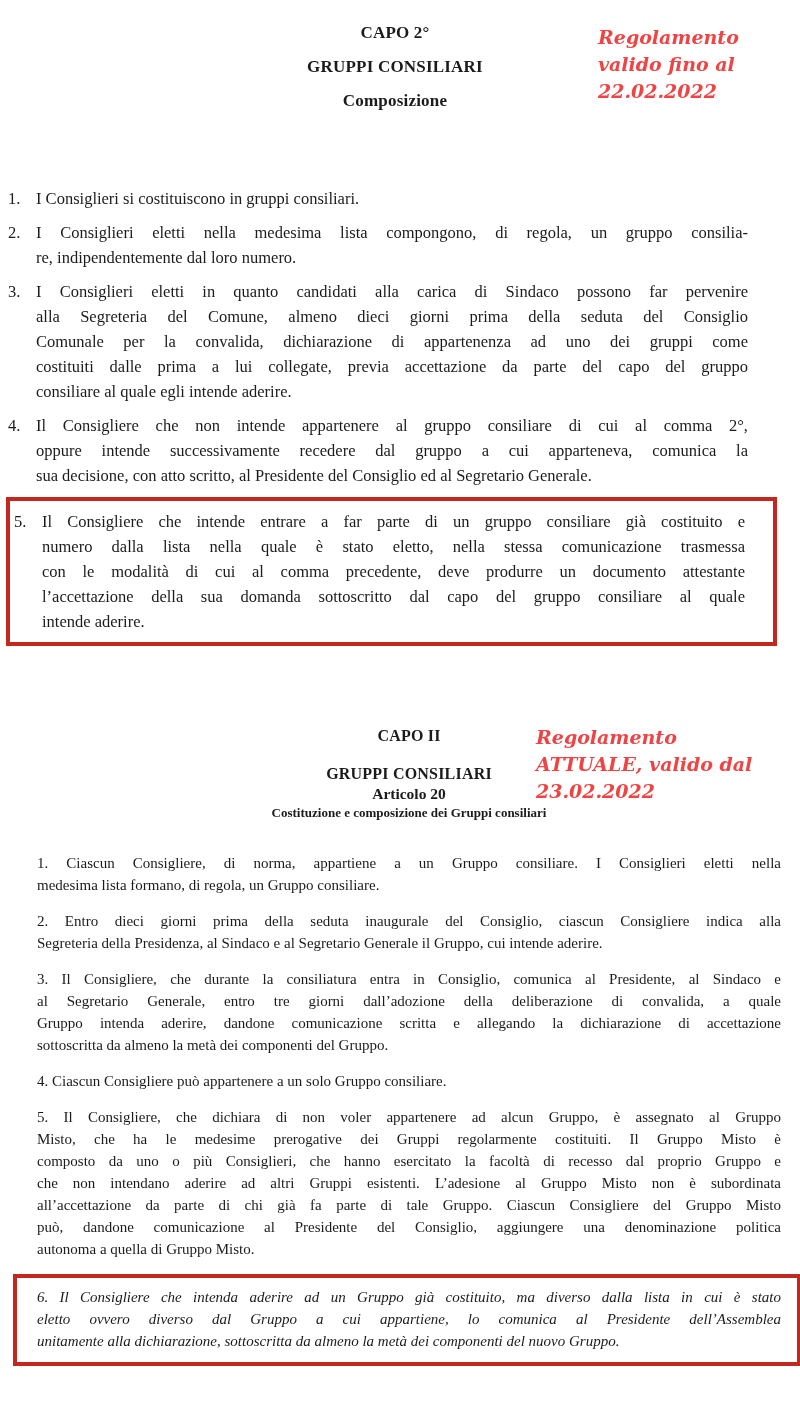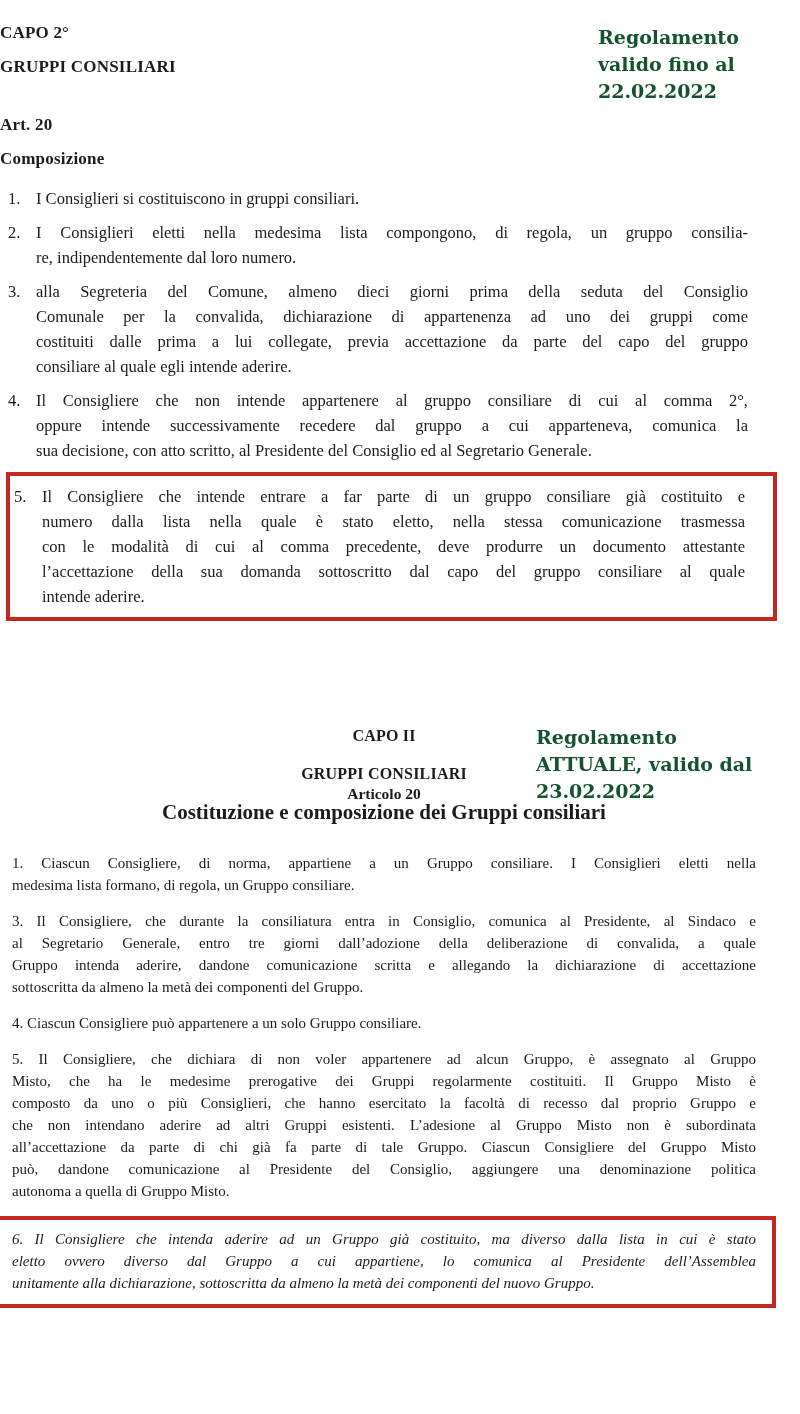--- a/index.html
+++ b/index.html
@@ -9,35 +9,36 @@
     position:relative;
     overflow:hidden;
     font-family:"Liberation Serif", serif;
     color:#1b1b1b;
   }
   .page{position:absolute;inset:0;}
 
   
   .sec1-head{
     position:absolute;left:0;top:22px;width:790px;
-    text-align:left;
+    text-align:center;
   }
   .h-chapter{font-size:17px;line-height:22px;font-weight:bold;letter-spacing:.2px;}
   .sec1-head .h-sub{margin-top:12px;}
   .sec1-head .h-art{margin-top:36px;}
   .sec1-head .h-comp{margin-top:12px;}
 
   
   .note{
     position:absolute;
     font-family:"DejaVu Serif", serif;
     font-weight:bold;
     font-size:19px;line-height:27px;
-    color:#14532d;
+    color:#ef4444;
     white-space:nowrap;
+    font-style:italic;
   }
   .note1{left:598px;top:24px;}
   .note2{left:536px;top:724px;}
 
   
   .sec1-list{
     position:absolute;left:8px;top:186px;width:740px;
     font-size:16.5px;line-height:25px;
   }
   .s1item{position:relative;padding-left:28px;margin-bottom:9px;}
@@ -50,46 +51,45 @@
   
   .hlbox1{
     border:4px solid #c3281e;
     margin:2px -29px 0 -2px;
     padding:8px 28px 8px 4px;
   }
   .hlbox1 .s1item{margin-bottom:0;}
 
   
   .sec2{
-    position:absolute;left:12px;top:726px;width:744px;
+    position:absolute;left:37px;top:726px;width:744px;
     font-size:15px;line-height:22px;
   }
   .sec2-head{text-align:center;}
   .sec2-head .h-chapter{font-size:16px;line-height:20px;}
   .sec2-head .h-sub{margin-top:18px;}
   .sec2-head .h-art{font-size:15.5px;line-height:19px;font-weight:bold;}
-  .sec2-head .h-comp{font-size:21px;line-height:19px;font-weight:bold;font-family:Liberation Serif, serif;}
+  .sec2-head .h-comp{font-size:13px;line-height:19px;font-weight:bold;font-family:Liberation Serif, serif;}
   .s2paras{margin-top:30px;}
   .s2para{margin-bottom:14px;}
   .hlbox2{
     border:4px solid #c3281e;
     margin:6px -20px 0 -24px;
     padding:8px 16px 10px 20px;
   }
   .hlbox2 .s2para{margin-bottom:0;font-style:italic;}
 </style>
 </head>
 <body>
 
 <div class="page">
 
   <div class="sec1-head">
     <div class="h-chapter">CAPO 2°</div>
     <div class="h-chapter h-sub">GRUPPI CONSILIARI</div>
-    <div class="h-chapter h-art">Art. 20</div>
     <div class="h-chapter h-comp">Composizione</div>
   </div>
 
   <div class="note note1" id="note1">
       <div>Regolamento</div>
       <div>valido fino al</div>
       <div>22.02.2022</div>
     </div>
 
   <div class="sec1-list" id="s1-list">
@@ -97,20 +97,21 @@
         <span class="s1num">1.</span>
         <div class="ln last">I Consiglieri si costituiscono in gruppi consiliari.</div>
       </div>
       <div class="s1item">
         <span class="s1num">2.</span>
         <div class="ln">I Consiglieri eletti nella medesima lista compongono, di regola, un gruppo consilia-</div>
         <div class="ln last">re, indipendentemente dal loro numero.</div>
       </div>
       <div class="s1item">
         <span class="s1num">3.</span>
+        <div class="ln">I Consiglieri eletti in quanto candidati alla carica di Sindaco possono far pervenire</div>
         <div class="ln">alla Segreteria del Comune, almeno dieci giorni prima della seduta del Consiglio</div>
         <div class="ln">Comunale per la convalida, dichiarazione di appartenenza ad uno dei gruppi come</div>
         <div class="ln">costituiti dalle prima a lui collegate, previa accettazione da parte del capo del gruppo</div>
         <div class="ln last">consiliare al quale egli intende aderire.</div>
       </div>
       <div class="s1item">
         <span class="s1num">4.</span>
         <div class="ln">Il Consigliere che non intende appartenere al gruppo consiliare di cui al comma 2°,</div>
         <div class="ln">oppure intende successivamente recedere dal gruppo a cui apparteneva, comunica la</div>
         <div class="ln last">sua decisione, con atto scritto, al Presidente del Consiglio ed al Segretario Generale.</div>
@@ -131,20 +132,24 @@
     <div class="sec2-head">
       <div class="h-chapter">CAPO II</div>
       <div class="h-chapter h-sub">GRUPPI CONSILIARI</div>
       <div class="h-art">Articolo 20</div>
       <div class="h-comp">Costituzione e composizione dei Gruppi consiliari</div>
     </div>
     <div class="s2paras" id="s2-paras">
         <div class="s2para">
           <div class="ln">1. Ciascun Consigliere, di norma, appartiene a un Gruppo consiliare. I Consiglieri eletti nella</div>
           <div class="ln last">medesima lista formano, di regola, un Gruppo consiliare.</div>
+        </div>
+        <div class="s2para">
+          <div class="ln">2. Entro dieci giorni prima della seduta inaugurale del Consiglio, ciascun Consigliere indica alla</div>
+          <div class="ln last">Segreteria della Presidenza, al Sindaco e al Segretario Generale il Gruppo, cui intende aderire.</div>
         </div>
         <div class="s2para">
           <div class="ln">3. Il Consigliere, che durante la consiliatura entra in Consiglio, comunica al Presidente, al Sindaco e</div>
           <div class="ln">al Segretario Generale, entro tre giorni dall’adozione della deliberazione di convalida, a quale</div>
           <div class="ln">Gruppo intenda aderire, dandone comunicazione scritta e allegando la dichiarazione di accettazione</div>
           <div class="ln last">sottoscritta da almeno la metà dei componenti del Gruppo.</div>
         </div>
         <div class="s2para">
           <div class="ln last">4. Ciascun Consigliere può appartenere a un solo Gruppo consiliare.</div>
         </div>

